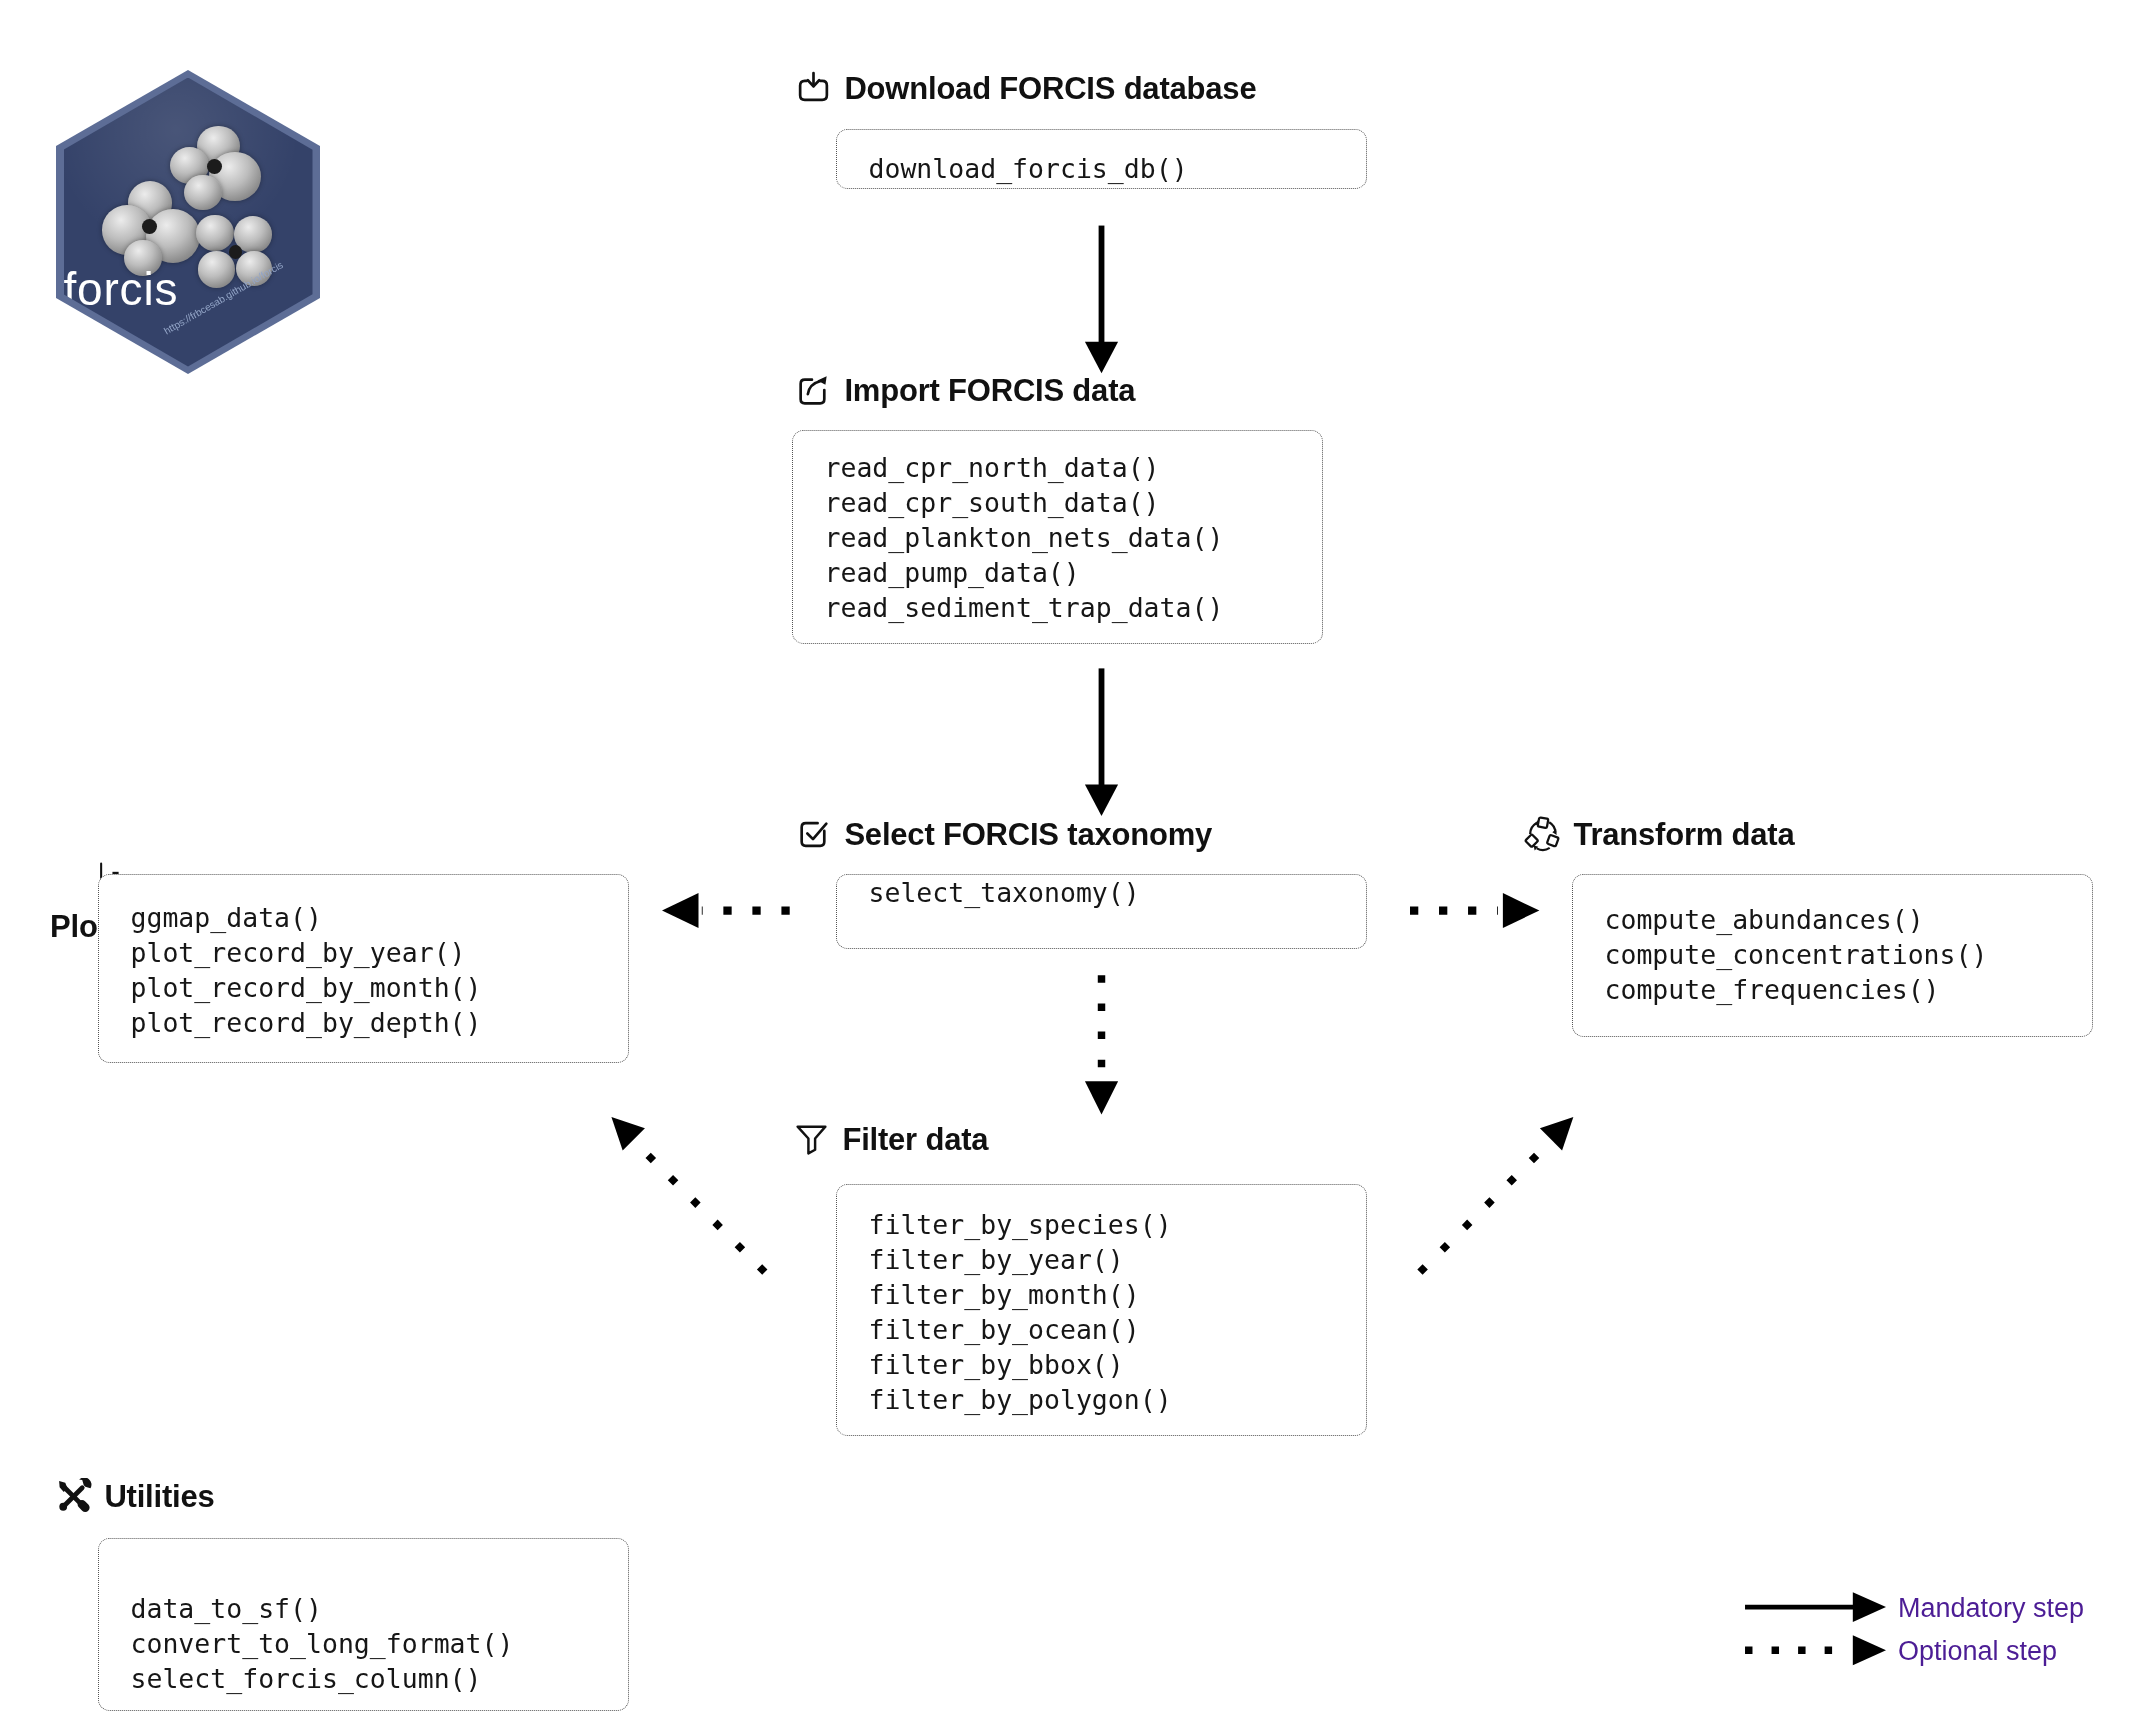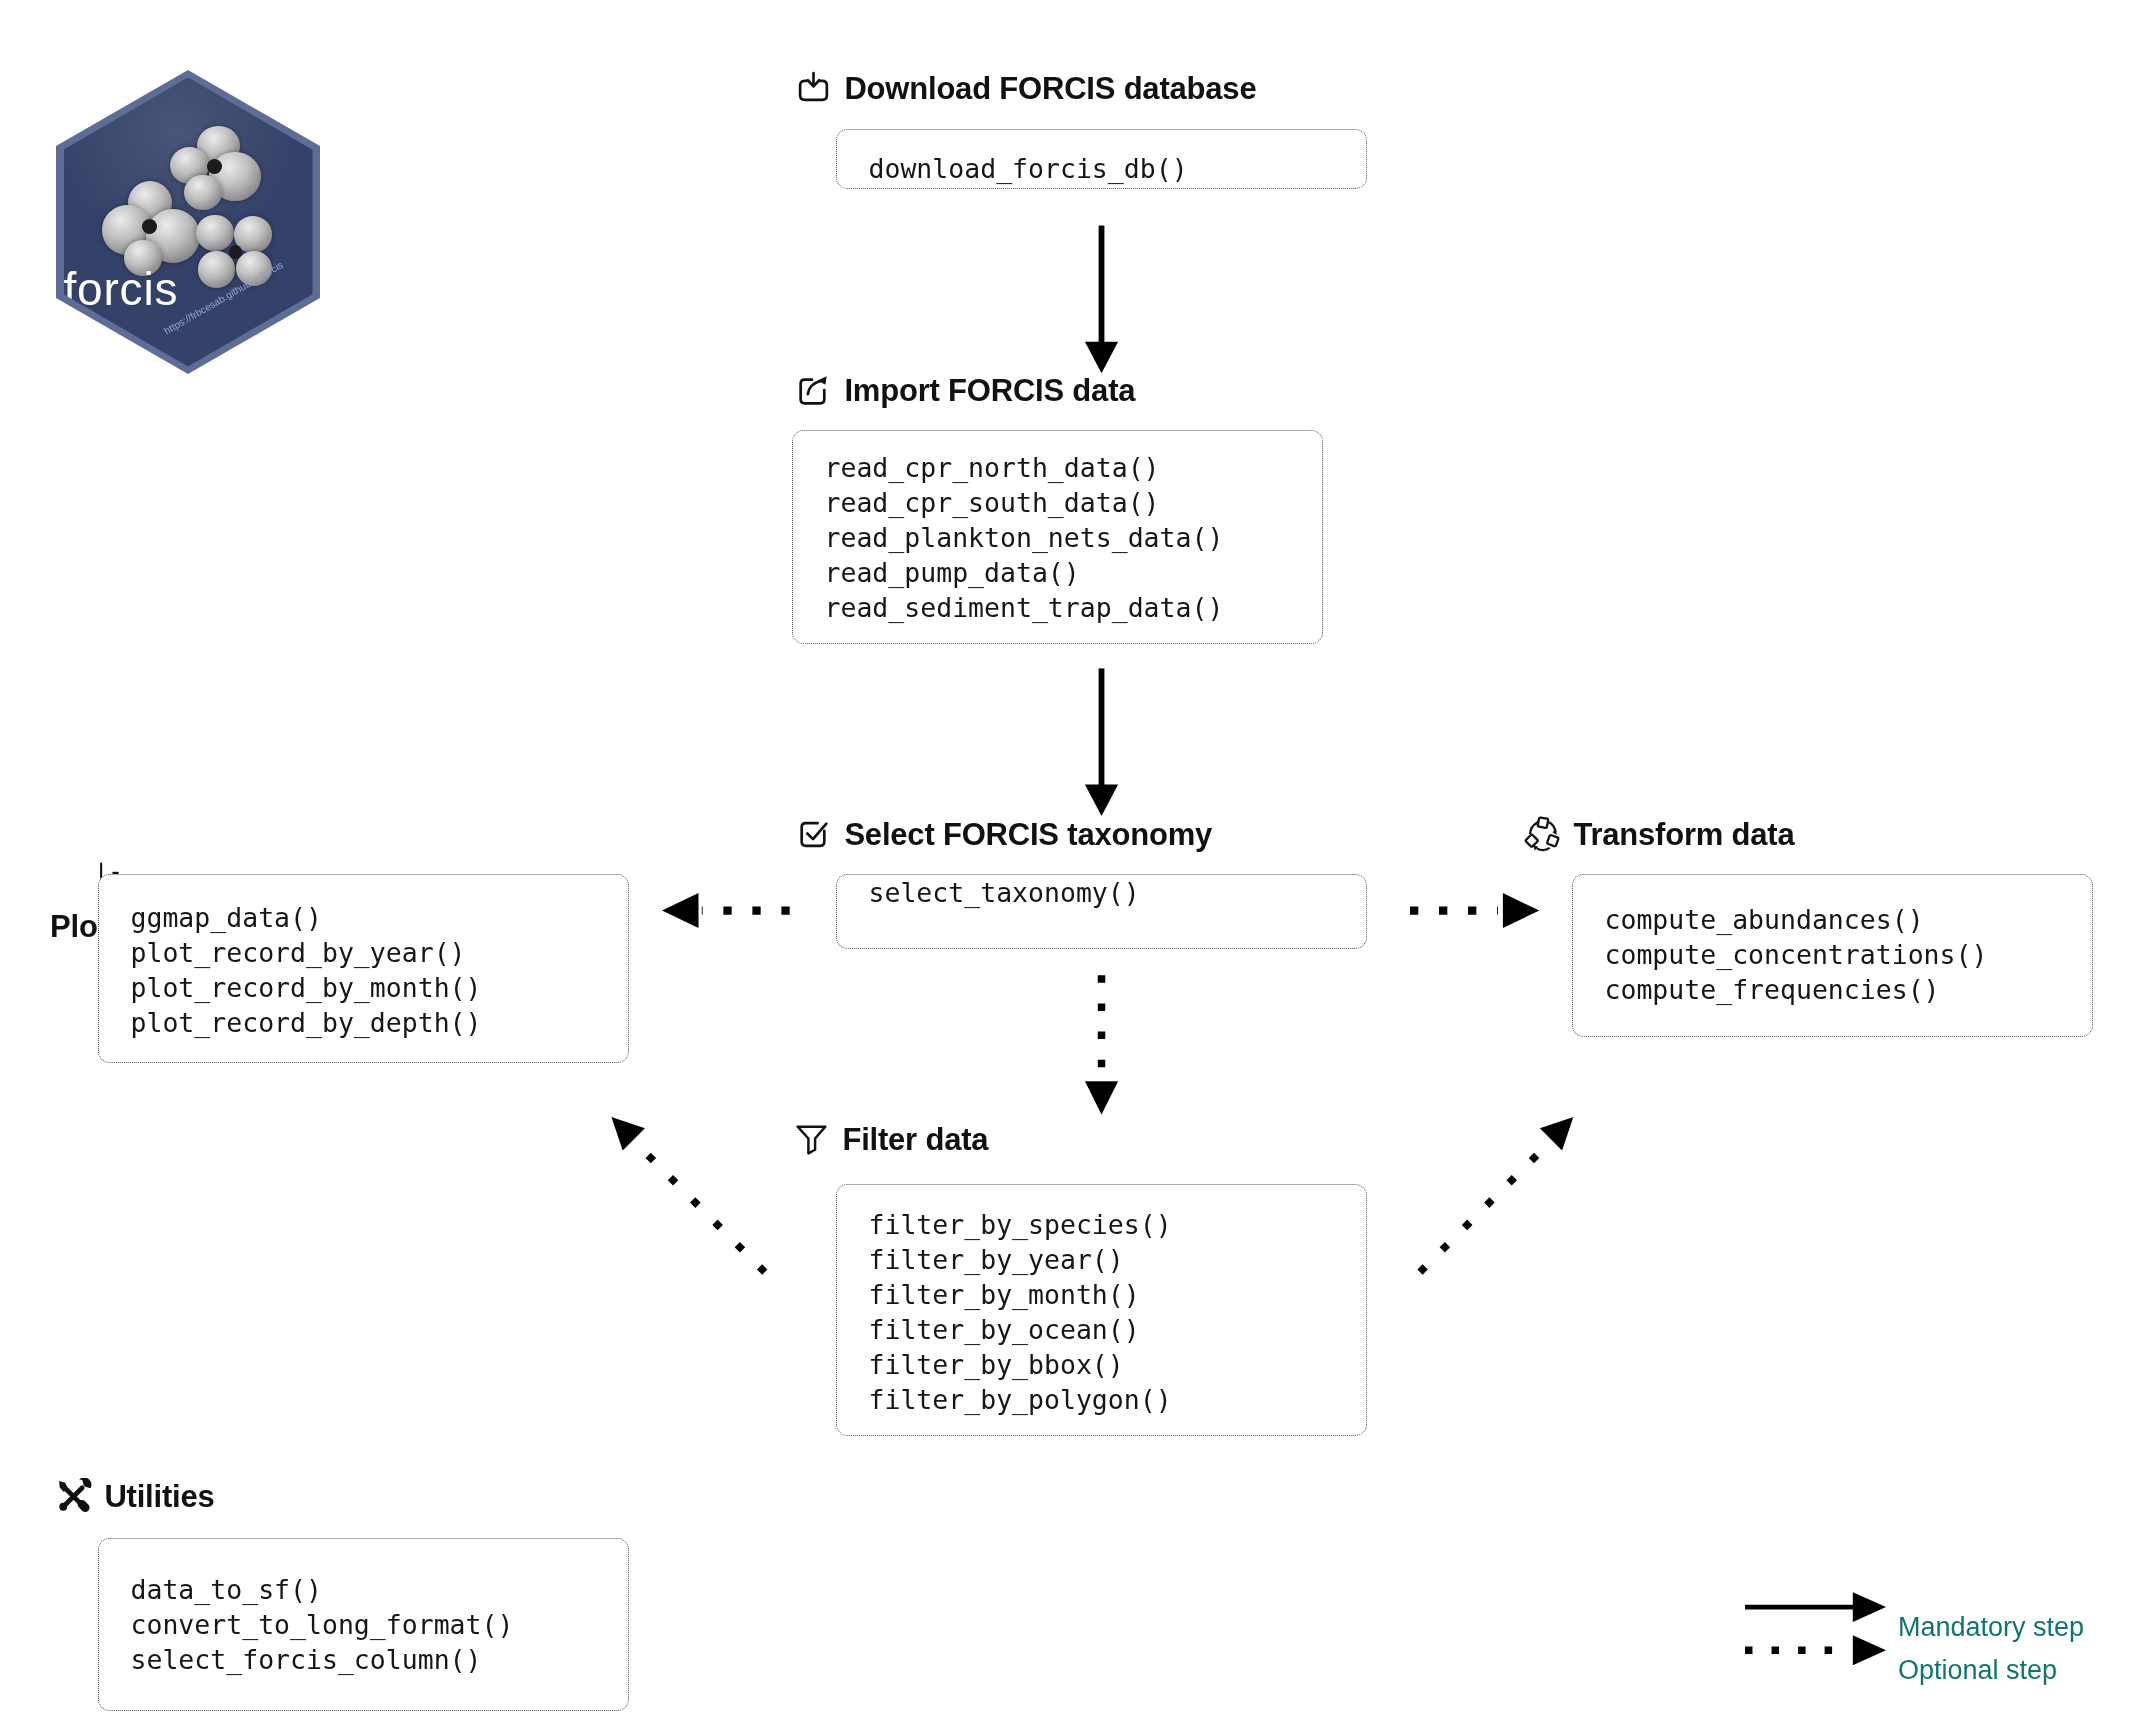--- a/index.html
+++ b/index.html
@@ -56,24 +56,24 @@
     box-sizing:border-box;padding-left:31.5px;
     font-family:"DejaVu Sans Mono","Liberation Mono",monospace;
     font-size:26.5px;line-height:35px;color:#161616;}
   .fnbox .code-line{white-space:pre;}
   #b-download{left:836px;top:129px;width:531px;height:60px;padding-top:21px;}
   #b-import{left:792px;top:430px;width:531px;height:214px;padding-top:19px;}
   #b-select{left:836px;top:874px;width:531px;height:75px;}
   #b-filter{left:836px;top:1184px;width:531px;height:252px;padding-top:21.6px;}
   #b-plot{left:98px;top:874px;width:531px;height:189px;padding-top:25px;}
   #b-transform{left:1572px;top:874px;width:521px;height:163px;padding-top:27px;}
-  #b-utilities{left:98px;top:1538px;width:531px;height:173px;padding-top:33px;}
-
-  
-  .legend-label{position:absolute;font-size:27px;line-height:30px;color:#0f766e;white-space:nowrap;margin-top:19px;}
+  #b-utilities{left:98px;top:1538px;width:531px;height:173px;padding-top:52px;}
+
+  
+  .legend-label{position:absolute;font-size:27px;line-height:30px;color:#4c1d95;white-space:nowrap;}
   #lg-mandatory{left:1898px;top:1593px;}
   #lg-optional{left:1898px;top:1636px;}
 </style>
 </head>
 <body>
 
 <div class="canvas">
 
   <svg class="arrows" width="2140" height="1734" viewBox="0 0 2580 2091">
     <g stroke="#000" fill="#000">

